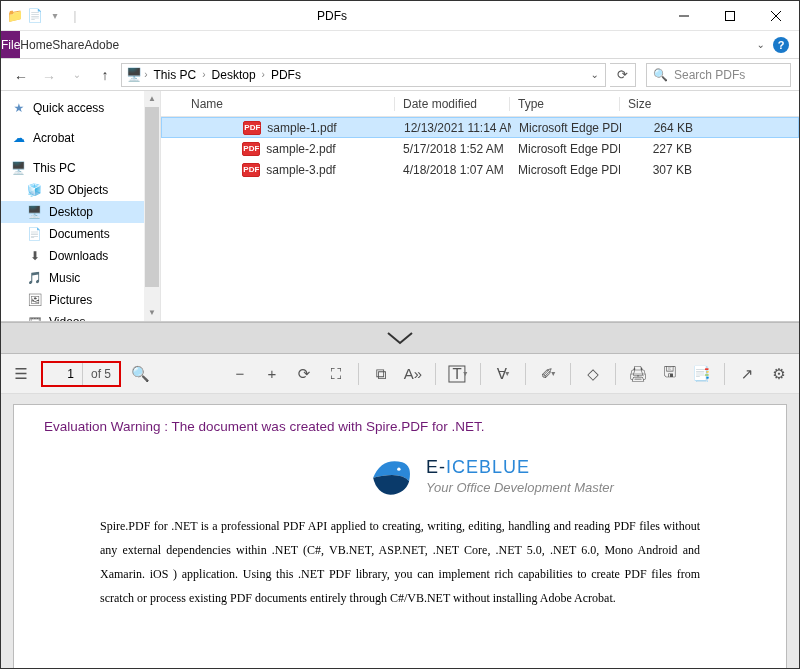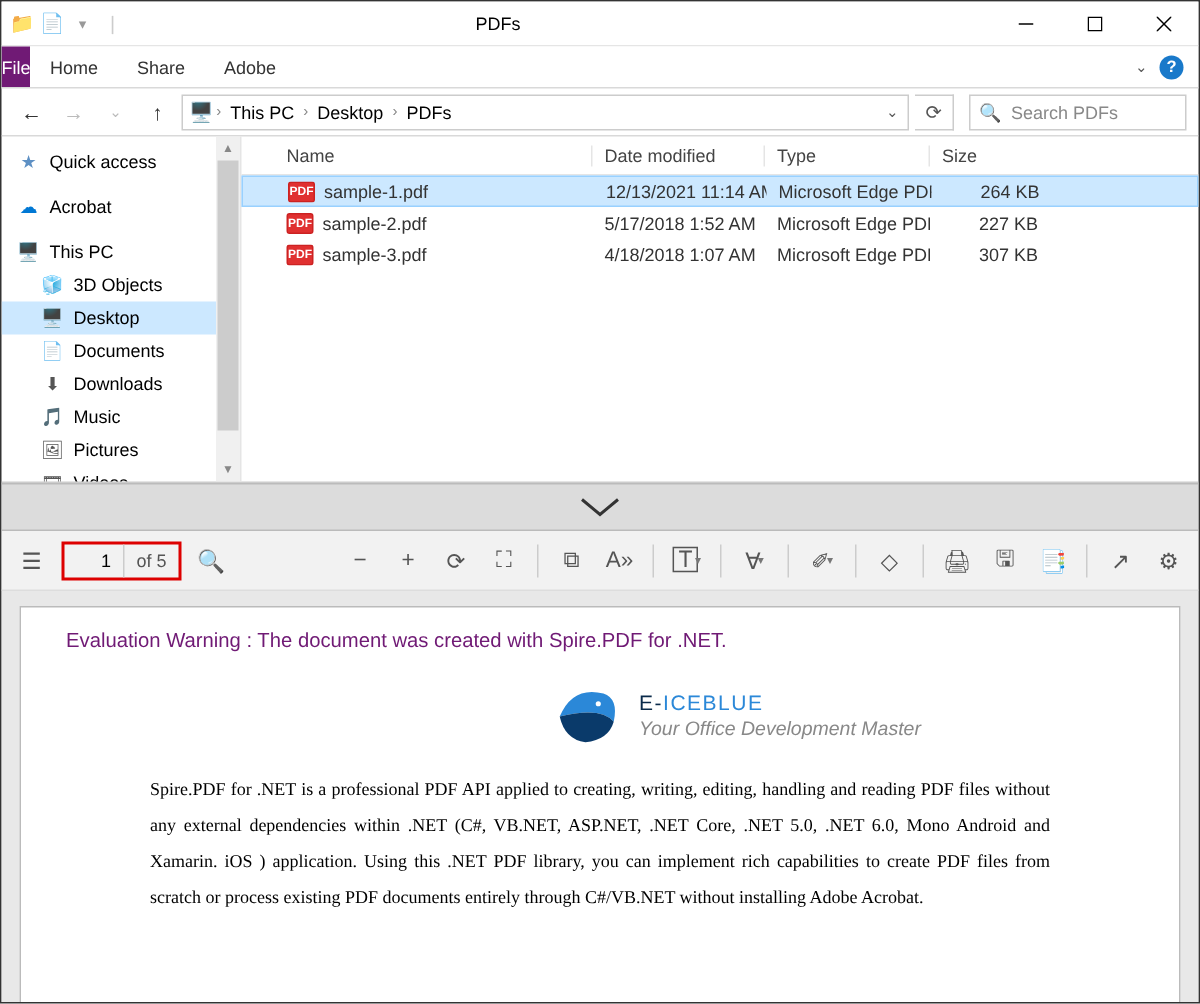--- a/index.html
+++ b/index.html
@@ -9,21 +9,21 @@
   .titlebar { height: 30px; display: flex; align-items: center; background: #fff; border-bottom: 1px solid #e5e5e5; }
   .titlebar .left { display: flex; align-items: center; padding-left: 6px; gap: 4px; }
   .titlebar .qat-icon { width: 16px; height: 16px; display: flex; align-items: center; justify-content: center; font-size: 13px; }
   .titlebar .title { flex: 1; text-align: center; font-size: 12px; margin-left: -80px; }
   .titlebar .controls { display: flex; }
   .titlebar .controls .btn { width: 46px; height: 30px; display: flex; align-items: center; justify-content: center; font-size: 14px; }
   
   
   .ribbon { height: 28px; display: flex; align-items: stretch; background: #fff; border-bottom: 1px solid #d9d9d9; }
   .ribbon .file-tab { background: #701a75; color: #fff; padding: 0 0; display: flex; align-items: center; font-size: 12px; }
-  .ribbon .tab { padding: 0 13px; display: flex; align-items: center; font-size: 12px; color: #333; }
+  .ribbon .tab { padding: 0 0; display: flex; align-items: center; font-size: 12px; color: #333; }
   .ribbon .spacer { flex: 1; }
   .ribbon .ribbon-right { display: flex; align-items: center; gap: 8px; padding-right: 10px; }
   .ribbon .chevron { font-size: 10px; color: #555; }
   .help-icon { width: 16px; height: 16px; border-radius: 50%; background: #1979ca; color: #fff; display: flex; align-items: center; justify-content: center; font-size: 11px; font-weight: bold; }
   
   
   .addressbar { height: 32px; display: flex; align-items: center; padding: 4px 8px; gap: 4px; border-bottom: 1px solid #d9d9d9; }
   .nav-arrow { width: 24px; height: 24px; display: flex; align-items: center; justify-content: center; color: #bbb; font-size: 14px; }
   .nav-arrow.enabled { color: #333; }
   .breadcrumb { flex: 1; height: 24px; border: 1px solid #ccc; display: flex; align-items: center; padding: 0 4px; gap: 2px; }
@@ -59,21 +59,21 @@
   
   .filelist { flex: 1; position: relative; }
   .columns { display: flex; height: 26px; align-items: center; border-bottom: 1px solid #e5e5e5; font-size: 12px; color: #444; }
   .columns .col { padding: 0 8px; border-right: 1px solid transparent; }
   .col-name { width: 212px; border-right: 1px solid #e5e5e5 !important; }
   .col-date { width: 115px; border-right: 1px solid #e5e5e5 !important; }
   .col-type { width: 110px; border-right: 1px solid #e5e5e5 !important; }
   .col-size { width: 80px; text-align: left; }
   .filerow { display: flex; height: 21px; align-items: center; font-size: 12px; }
   .filerow.selected { background: #cce8ff; border: 1px solid #99d1ff; }
-  .filerow .cell { padding: 0 8px; white-space: nowrap; overflow: hidden; color: #333; }
+  .filerow .cell { padding: 0 8px; white-space: nowrap; overflow: hidden; color: #333; justify-content: center; }
   .filerow .cell.name { width: 212px; display: flex; gap: 6px; align-items: center; }
   .filerow .cell.date { width: 115px; }
   .filerow .cell.type { width: 110px; }
   .filerow .cell.size { width: 80px; text-align: right; }
   .pdf-badge { width: 18px; height: 14px; border: 1px solid #c22; background: #e03030; color: #fff; font-size: 8px; font-weight: bold; display: flex; align-items: center; justify-content: center; border-radius: 2px; }
   
   
   .divider { height: 32px; background: #dcdcdc; display: flex; align-items: center; justify-content: center; border-top: 1px solid #bbb; border-bottom: 1px solid #bbb; }
   .divider svg { width: 28px; height: 14px; }
   
@@ -87,21 +87,21 @@
   .tb-spacer { flex: 1; }
   .combo-icon { display: flex; align-items: center; }
   .combo-icon .dd { font-size: 8px; margin-left: -2px; color: #777; }
   
   
   .pdf-view { background: #e8e8e8; padding: 10px 12px 0; height: 277px; overflow: hidden; }
   .pdf-page { background: #fff; border: 1px solid #bbb; height: 265px; padding: 14px 30px 0; }
   .eval-warning { color: #701a75; font-size: 13.5px; margin-bottom: 18px; }
   .logo-block { display: flex; justify-content: center; align-items: center; gap: 8px; margin-bottom: 14px; margin-left: 180px; }
   .logo-svg { width: 52px; height: 48px; }
-  .logo-text .brand { font-family: Verdana, sans-serif; font-size: 14px; letter-spacing: 1px; color: #0a2a4a; }
+  .logo-text .brand { font-family: Verdana, sans-serif; font-size: 18px; letter-spacing: 1px; color: #0a2a4a; }
   .logo-text .brand .e { color: #0a2a4a; }
   .logo-text .brand .ice { color: #2b88d8; }
   .logo-text .tagline { font-style: italic; color: #888; font-size: 13px; margin-top: 2px; }
   .pdf-body { font-family: "Times New Roman", serif; font-size: 12px; line-height: 24px; text-align: justify; color: #000; padding: 0 56px; }
 </style>
 </head>
 <body>
 
 <div class="titlebar">
   <div class="left">

